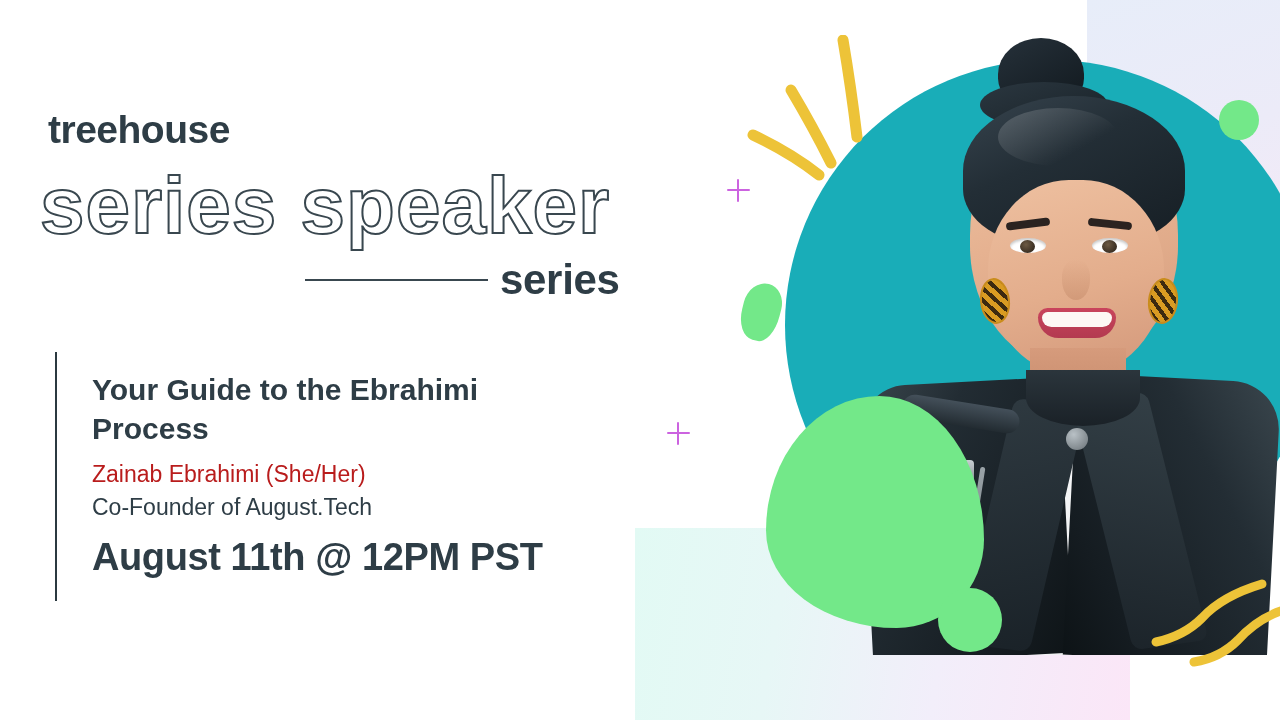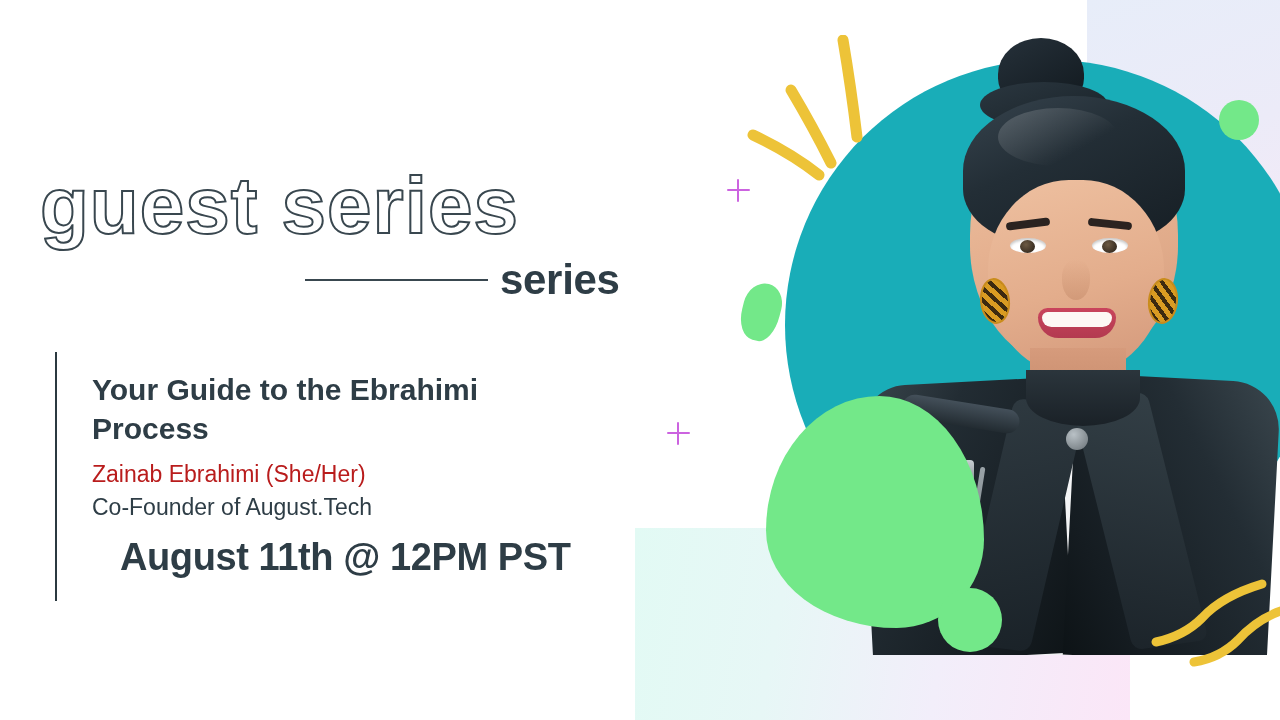--- a/index.html
+++ b/index.html
@@ -337,21 +337,20 @@
     font-weight: 400;
     color: #2e3d46;
   }
   #event-datetime {
     position: absolute;
     left: 92px; top: 536px;
     font-size: 38px;
     font-weight: 700;
     letter-spacing: -0.4px;
     color: #2e3d46;
-    margin-left: 28px;
   }
 </style>
 </head>
 <body>
 
 <div id="stage">
 
   <div class="grad-panel" id="grad-top-right"></div>
   <div class="grad-panel" id="grad-bottom"></div>
 
@@ -408,21 +407,22 @@
     <path d="M8 100 Q 46 118 74 140" stroke="#edc338" stroke-width="11" stroke-linecap="round" fill="none"></path>
     <path d="M46 55 Q 68 92 86 128" stroke="#edc338" stroke-width="11" stroke-linecap="round" fill="none"></path>
     <path d="M98 5 Q 106 52 112 102" stroke="#edc338" stroke-width="11" stroke-linecap="round" fill="none"></path>
   </svg>
 
   <svg id="yellow-waves" viewBox="0 0 135 110">
     <path d="M6 72 Q 34 66 52 48 Q 72 26 112 14" stroke="#edc338" stroke-width="9" stroke-linecap="round" fill="none"></path>
     <path d="M44 92 Q 70 88 88 70 Q 108 48 134 40" stroke="#edc338" stroke-width="9" stroke-linecap="round" fill="none"></path>
   </svg>
 
-  <div id="headline-outline">guest series</div>
+  <div id="brand-word">treehouse</div>
+  <div id="headline-outline">series speaker</div>
   <div id="series-rule"></div>
   <div id="series-word">series</div>
 
   <div id="accent-rule"></div>
   <div id="talk-title">Your Guide to the Ebrahimi Process</div>
   <div id="speaker-name">Zainab Ebrahimi (She/Her)</div>
   <div id="speaker-role">Co-Founder of August.Tech</div>
   <div id="event-datetime">August 11th @ 12PM PST</div>
 
 </div>

